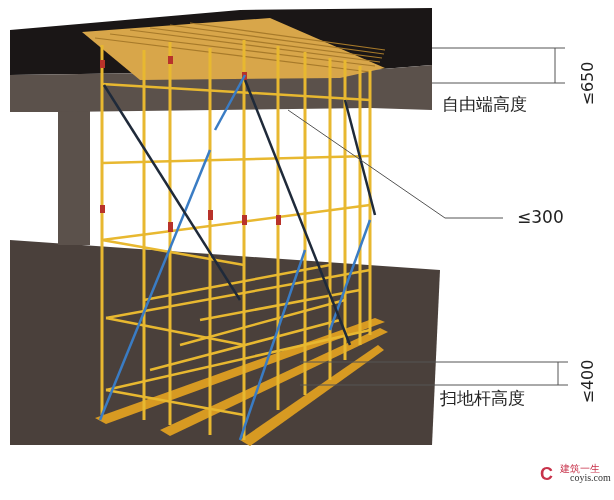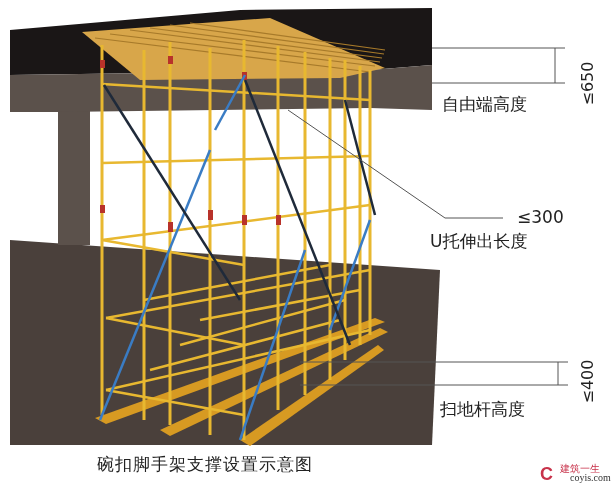--- a/index.html
+++ b/index.html
@@ -103,25 +103,23 @@
       <line x1="300" y1="362" x2="568" y2="362"></line>
         <line x1="300" y1="385" x2="568" y2="385"></line>
       <line x1="558" y1="362" x2="558" y2="385"></line>
     </g>
   </svg>
 
   <div class="label" style="left:442px;top:93px;">自由端高度</div>
   <div class="vert" style="left:565px;top:74px;width:44px;text-align:center;">≤650</div>
 
   <div class="label" style="left:517px;top:199px;margin-top:8px;">≤300</div>
-  <div class="label" style="left:430px;top:230px;">U托伸出长度</div>
 
-  <div class="label" style="left:440px;top:398px;text-align:center;">扫地杆高度</div>
+  <div class="label" style="left:440px;top:387px;text-align:center;">扫地杆高度</div>
   <div class="vert" style="left:565px;top:372px;width:44px;text-align:center;">≤400</div>
 
-  <div class="caption">碗扣脚手架支撑设置示意图</div>
 
   <div class="wm">
     <span class="wm-c">C</span>
     <span class="wm-top">建筑一生</span>
     <span class="wm-url">coyis.com</span>
   </div>
 </div>
 
 </body></html>

